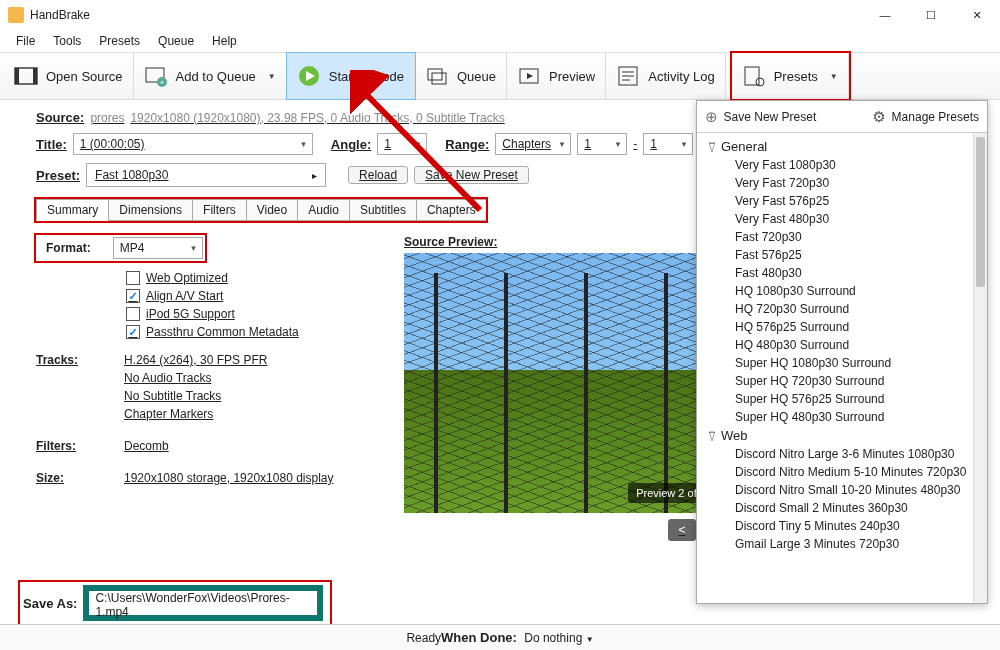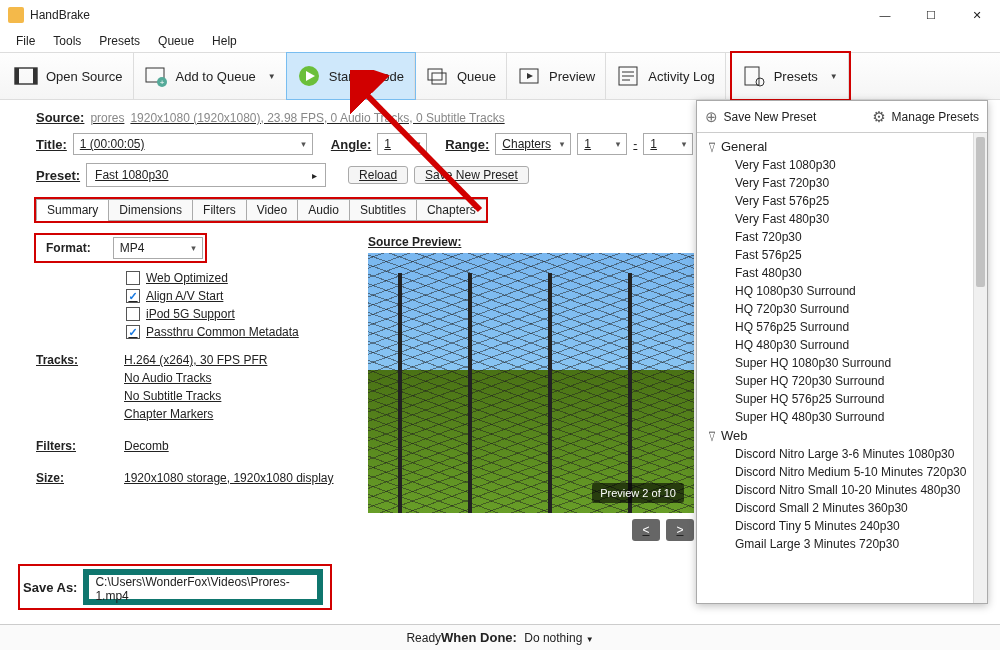--- a/index.html
+++ b/index.html
@@ -39,33 +39,33 @@
 
   .summary-body { display:flex; gap:8px; margin-top:14px; }
   .summary-left { width:324px; }
   .format-row { display:flex; align-items:center; gap:14px; }
   .format-row .label-box { padding:4px 8px; font-weight:600; }
   .checkbox-row { display:flex; align-items:center; gap:6px; margin:4px 0 4px 90px; }
   .chk { width:14px; height:14px; border:1px solid #555; display:flex; align-items:center; justify-content:center; font-size:11px; color:#1b7ae0; font-weight:bold; }
   .tracks-row { display:flex; margin-top:14px; }
   .tracks-row .lbl { width:88px; font-weight:600; }
   .tracks-row .lines div { margin-bottom:4px; }
-  .preview-area { flex:1; }
+  .preview-area { flex:1;margin-left:36px; }
   .preview-head { font-weight:600; margin-bottom:4px; }
   .preview-img { width:326px; height:260px; position:relative; background:linear-gradient(to bottom, #79b7f0 0%, #88c4f2 45%, #4a7215 45%, #689e28 100%); overflow:hidden; }
   .fence { position:absolute; inset:0; background:
     repeating-linear-gradient(20deg, transparent 0 8px, rgba(30,30,30,0.5) 8px 9px),
     repeating-linear-gradient(-20deg, transparent 0 8px, rgba(30,30,30,0.5) 8px 9px); }
   .pole { position:absolute; width:4px; background:#222; top:20px; bottom:0; }
   .poleA{left:30px}.poleB{left:100px}.poleC{left:180px}.poleD{left:260px}
   .prev-counter { position:absolute; right:10px; bottom:10px; background:rgba(0,0,0,0.6); color:#fff; padding:4px 8px; border-radius:3px; font-size:11px; }
   .preview-nav { display:flex; gap:6px; margin-top:6px; justify-content:flex-end; width:326px; }
   .nav-btn { width:28px; height:22px; background:#666; color:#fff; display:flex; align-items:center; justify-content:center; border-radius:3px; }
 
-  .saveas-row { position:absolute; left:20px; bottom:16px; right:20px; display:flex; align-items:center; gap:6px; }
+  .saveas-row { position:absolute; left:20px; bottom:0; right:20px; display:flex; align-items:center; gap:6px; }
   .saveas-input { flex:0 0 240px; border:6px solid #0f766e; height:36px; padding:0 6px; display:flex; }
 
   .statusbar { position:absolute; bottom:0; left:0; right:0; height:26px; border-top:1px solid #ccc; display:flex; align-items:center; justify-content:center; padding:0 12px; background:#fafafa; }
 
   .presets-panel { position:absolute; top:100px; right:12px; width:292px; bottom:46px; background:#fff; border:1px solid #aaa; box-shadow:0 2px 8px rgba(0,0,0,0.25); }
   .presets-header { display:flex; justify-content:space-between; align-items:center; height:32px; padding:0 8px; border-bottom:1px solid #ccc; }
   .ph-btn { display:flex; gap:6px; align-items:center; font-size:12px; }
   .presets-body { position:relative; height:calc(100% - 32px); overflow:hidden; }
   .presets-list { padding:4px 0 4px 10px; height:100%; overflow:hidden; }
   .group-head { font-size:13px; padding:2px 0; }

